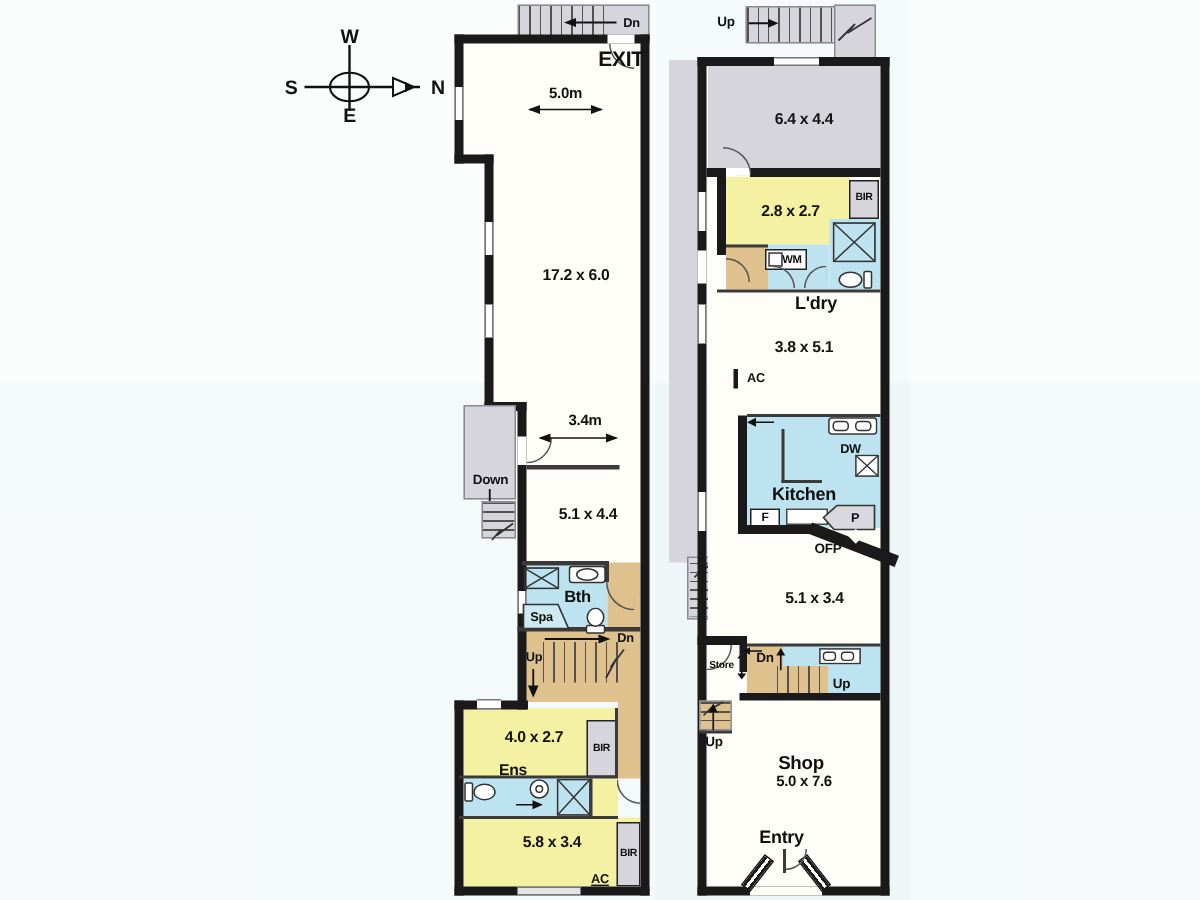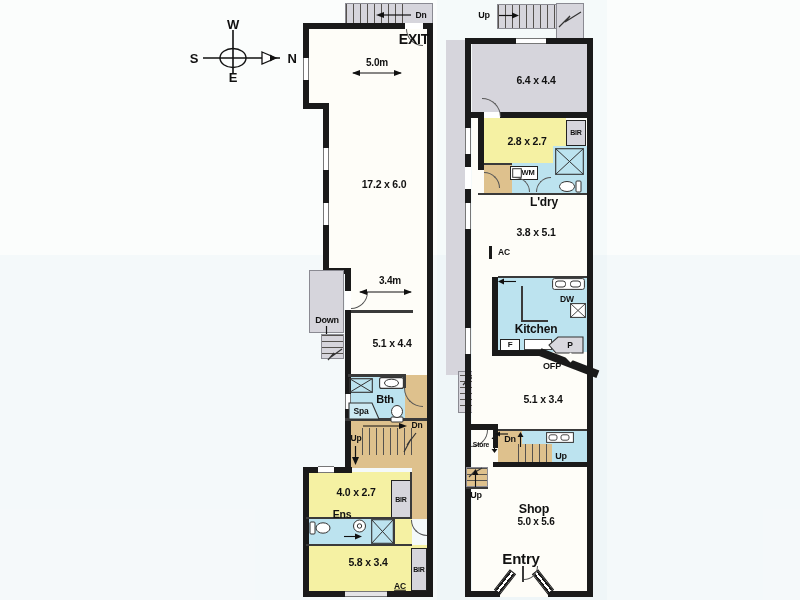--- a/index.html
+++ b/index.html
@@ -340,22 +340,22 @@
   <svg class="ic" style="left:468px;top:467px" width="15" height="12" viewBox="0 0 15 12">
     <path d="M1 10 L8 3 L4 7 L14 1" fill="none" stroke="#333" stroke-width="1.1"></path>
   </svg>
   <svg class="ic" style="left:472px;top:469px" width="7" height="18" viewBox="0 0 7 18">
     <line x1="3.5" y1="18" x2="3.5" y2="5" stroke="#111" stroke-width="1.1"></line>
       <polygon points="0.5,6 3.5,0 6.5,6" fill="#111"></polygon>
   </svg>
   <div class="tw" style="left:466px;top:487px;width:22px;height:2px"></div>
   <div class="lbl" style="left:476px;top:495px;font-size:9px">Up</div>
   <div class="lbl" style="left:534px;top:509px;font-size:12.5px">Shop</div>
-  <div class="lbl" style="left:536px;top:522px;font-size:10px">5.0 x 5.6</div>
-  <div class="lbl" style="left:521px;top:558px;font-size:15px">Entry</div>
+  <div class="lbl" style="left:536px;top:522px;font-size:10px">5.0 x 7.6</div>
+  <div class="lbl" style="left:521px;top:558px;font-size:12px">Entry</div>
 
   <div class="f" style="left:500px;top:591px;width:48px;height:6px;background:#fefdf8"></div>
   <div class="jamb" style="left:501px;top:569px;width:8px;height:26px;transform:rotate(38deg)"></div>
   <div class="jamb" style="left:539px;top:569px;width:8px;height:26px;transform:rotate(-38deg)"></div>
   <div class="tw" style="left:522px;top:566px;width:2px;height:16px"></div>
   <div class="arc ctl" style="left:524px;top:566px;width:14px;height:14px"></div>
 
 </div>
 
 </body></html>

